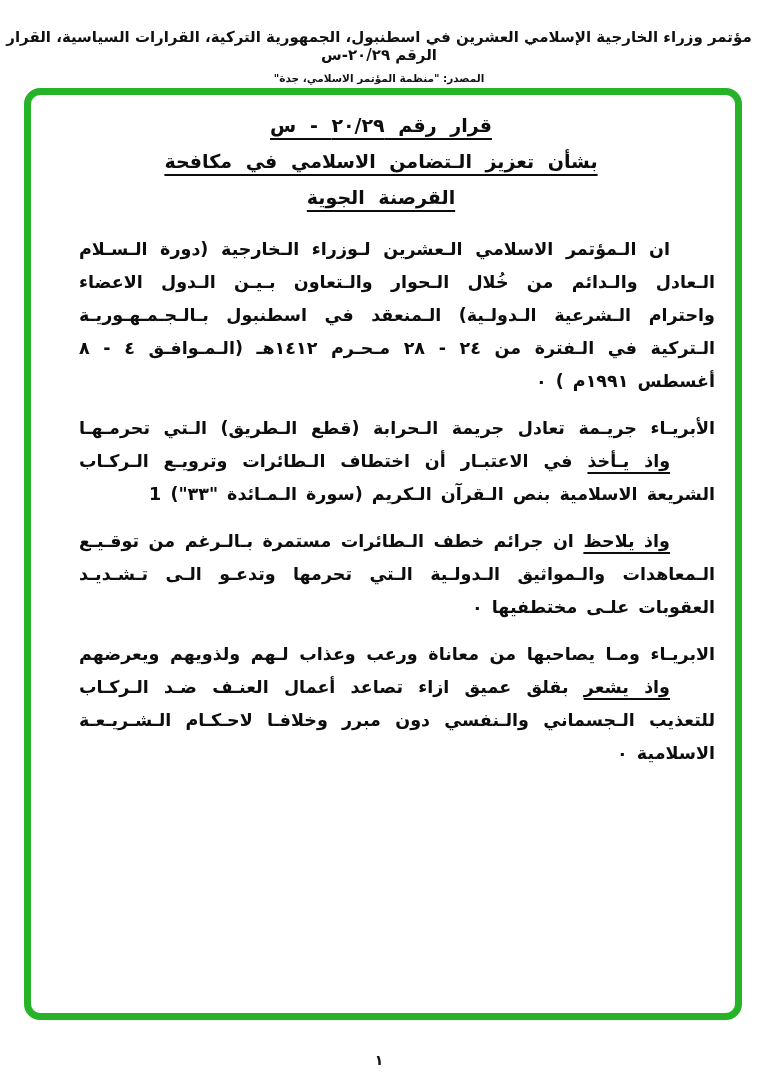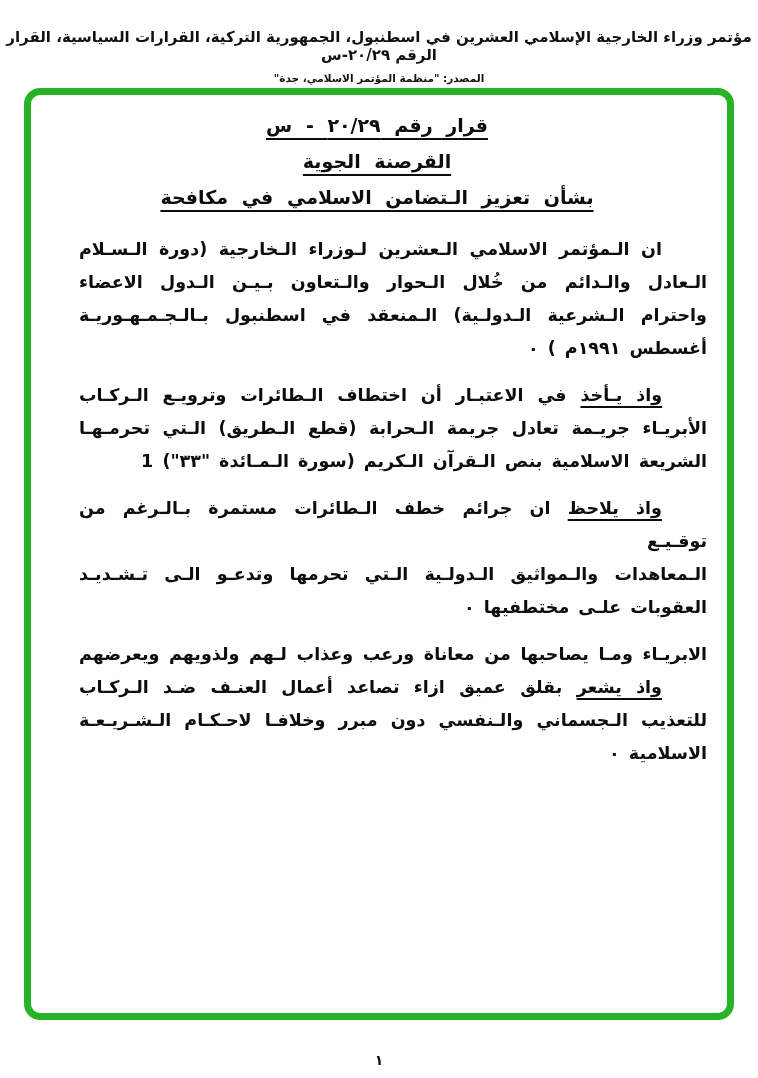--- a/index.html
+++ b/index.html
@@ -8,21 +8,21 @@
     font-family:"DejaVu Sans",sans-serif;color:#111;
   }
   .page{position:absolute;inset:0;}
   
   .hdr{position:absolute;top:28px;left:0;right:0;text-align:center;direction:rtl;}
   .hdr-l1{font-size:15px;font-weight:bold;letter-spacing:0;}
   .hdr-l2{font-size:10.5px;font-weight:bold;margin-top:8px;}
   
   .frame{
     position:absolute;left:24px;top:88px;width:696px;height:918px;
-    border:7px solid #27b327;border-radius:16px;box-sizing:content-box;
+    border:7px solid #27b327;border-radius:16px;box-sizing:content-box;padding-left:8px;
   }
   .doc{position:absolute;inset:0;padding:8px 20px 0 16px;direction:rtl;color:#0d0d0d;}
   
   .title-block{margin-top:4px;}
   .title-line{text-align:center;font-size:19px;font-weight:bold;line-height:36px;word-spacing:7px;}
   .title-line .tl{
     text-decoration:underline;text-underline-offset:6px;text-decoration-thickness:2px;
   }
   
   .body{margin-top:18px;margin-left:32px;}
@@ -45,33 +45,34 @@
 
   <div class="hdr">
     <div class="hdr-l1">مؤتمر وزراء الخارجية الإسلامي العشرين في اسطنبول، الجمهورية التركية، القرارات السياسية، القرار الرقم ٢٠/٢٩-س</div>
     <div class="hdr-l2">المصدر:  "منظمة المؤتمر الاسلامي، جدة"</div>
   </div>
 
   <div class="frame">
     <div class="doc">
       <div class="title-block">
           <div class="title-line"><span class="tl">قرار رقم ٢٠/٢٩ - س</span></div>
+          <div class="title-line"><span class="tl">بشأن تعزيز الـتضامن الاسلامي في مكافحة</span></div>
           <div class="title-line"><span class="tl">القرصنة الجوية</span></div>
-          <div class="title-line"><span class="tl">بشأن تعزيز الـتضامن الاسلامي في مكافحة</span></div>
         </div>
       <div class="body">
           <div class="para">
             <div class="bline first">ان الـمؤتمر الاسلامي الـعشرين لـوزراء الـخارجية (دورة الـسـلام</div>
             <div class="bline">الـعادل والـدائم من خُلال الـحوار والـتعاون بـيـن الـدول الاعضاء</div>
             <div class="bline">واحترام الـشرعية الـدولـية) الـمنعقد في اسطنبول بـالـجـمـهـوريـة</div>
+            <div class="bline">الـتركية في الـفترة من ٢٤ - ٢٨ مـحـرم ١٤١٢هـ (الـمـوافـق ٤ - ٨</div>
             <div class="bline plast">أغسطس ١٩٩١م ) ٠</div>
           </div>
           <div class="para">
+            <div class="bline">الأبريـاء جريـمة تعادل جريمة الـحرابة (قطع الـطريق) الـتي تحرمـهـا</div>
             <div class="bline first"><span class="lead">واذ يـأخذ</span> في الاعتبـار أن اختطاف الـطائرات وترويـع الـركـاب</div>
-            <div class="bline">الأبريـاء جريـمة تعادل جريمة الـحرابة (قطع الـطريق) الـتي تحرمـهـا</div>
             <div class="bline plast">الشريعة الاسلامية بنص الـقرآن الـكريم (سورة الـمـائدة "٣٣") 1</div>
           </div>
           <div class="para">
             <div class="bline first"><span class="lead">واذ يلاحظ</span> ان جرائم خطف الـطائرات مستمرة بـالـرغم من توقـيـع</div>
             <div class="bline">الـمعاهدات والـمواثيق الـدولـية الـتي تحرمها وتدعـو الـى تـشـديـد</div>
             <div class="bline plast">العقوبات علـى مختطفيها ٠</div>
           </div>
           <div class="para">
             <div class="bline">الابريـاء ومـا يصاحبها من معاناة ورعب وعذاب لـهم ولذويهم ويعرضهم</div>
             <div class="bline first"><span class="lead">واذ يشعر</span> بقلق عميق ازاء تصاعد أعمال العنـف ضـد الـركـاب</div>

